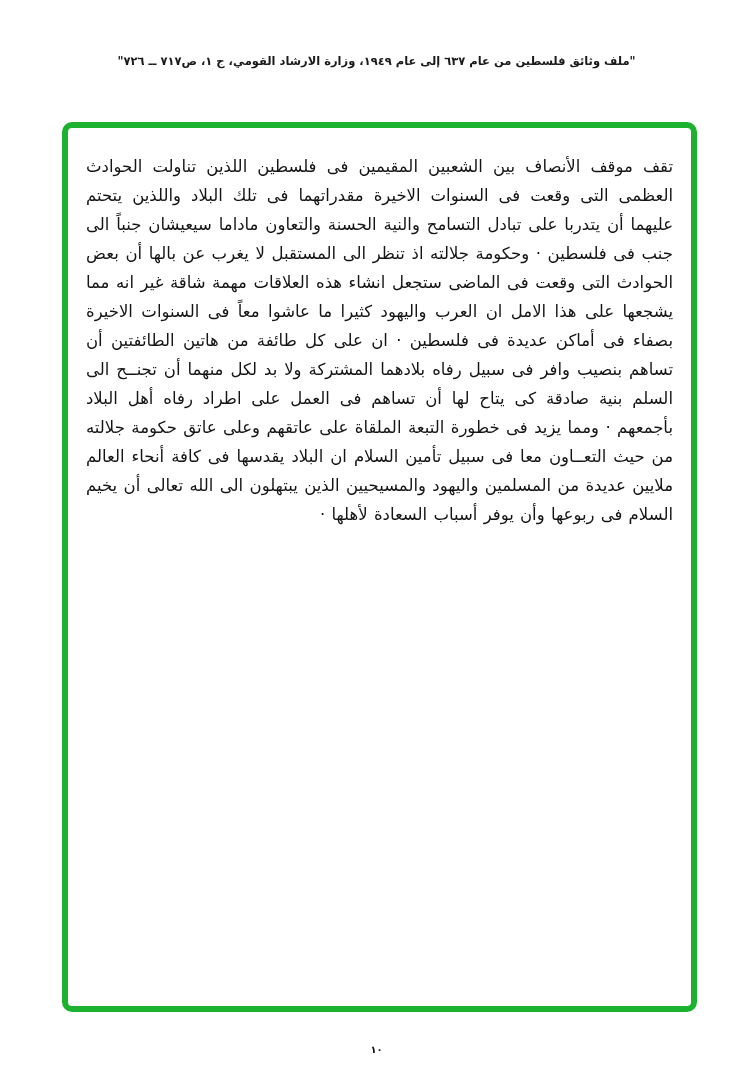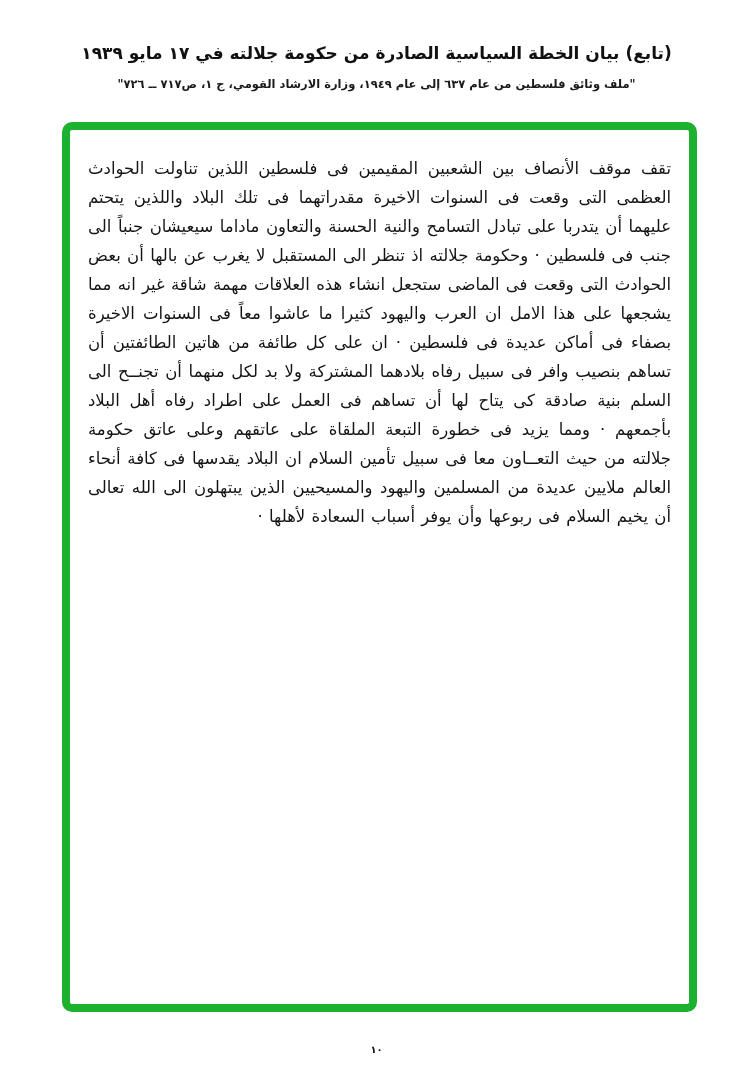--- a/index.html
+++ b/index.html
@@ -34,21 +34,21 @@
     color: #1a1a1a;
     letter-spacing: 0.2px;
   }
   .content-box {
     position: absolute;
     top: 122px;
     left: 62px;
     width: 635px;
     height: 890px;
     box-sizing: border-box;
-    border: 8px solid #1d4ed8;
+    border: 6px solid #1d4ed8;
     border-radius: 10px;
     background: #ffffff;
   }
   .body-text {
     margin: 24px 18px 0 18px;
     font-size: 16.5px;
     line-height: 29px;
     text-align: justify;
     text-align-last: right;
     color: #141414;
@@ -66,21 +66,20 @@
     font-weight: bold;
     color: #111111;
   }
 </style>
 </head>
 <body>
 
 <div class="page">
 
   <div class="header">
-    <h1 class="doc-title">(تابع) بيان الخطة السياسية الصادرة من حكومة جلالته في ١٧ مايو ١٩٣٩</h1>
     <div class="doc-source">"ملف وثائق فلسطين من عام ٦٣٧ إلى عام ١٩٤٩، وزارة الارشاد القومي، ج ١، ص٧١٧ ــ ٧٢٦"</div>
   </div>
 
   <div class="content-box" style="border-color: rgb(28, 178, 47);">
     <p class="body-text">تقف موقف الأنصاف بين الشعبين المقيمين فى فلسطين اللذين تناولت الحوادث العظمى التى وقعت فى السنوات الاخيرة مقدراتهما فى تلك البلاد واللذين يتحتم عليهما أن يتدربا على تبادل التسامح والنية الحسنة والتعاون ماداما سيعيشان جنباً الى جنب فى فلسطين · وحكومة جلالته اذ تنظر الى المستقبل لا يغرب عن بالها أن بعض الحوادث التى وقعت فى الماضى ستجعل انشاء هذه العلاقات مهمة شاقة غير انه مما يشجعها على هذا الامل ان العرب واليهود كثيرا ما عاشوا معاً فى السنوات الاخيرة بصفاء فى أماكن عديدة فى فلسطين · ان على كل طائفة من هاتين الطائفتين أن تساهم بنصيب وافر فى سبيل رفاه بلادهما المشتركة ولا بد لكل منهما أن تجنــح الى السلم بنية صادقة كى يتاح لها أن تساهم فى العمل على اطراد رفاه أهل البلاد بأجمعهم · ومما يزيد فى خطورة التبعة الملقاة على عاتقهم وعلى عاتق حكومة جلالته من حيث التعــاون معا فى سبيل تأمين السلام ان البلاد يقدسها فى كافة أنحاء العالم ملايين عديدة من المسلمين واليهود والمسيحيين الذين يبتهلون الى الله تعالى أن يخيم السلام فى ربوعها وأن يوفر أسباب السعادة لأهلها ·</p>
   </div>
 
   <div class="footer">
     <span class="page-number">١٠</span>
   </div>

